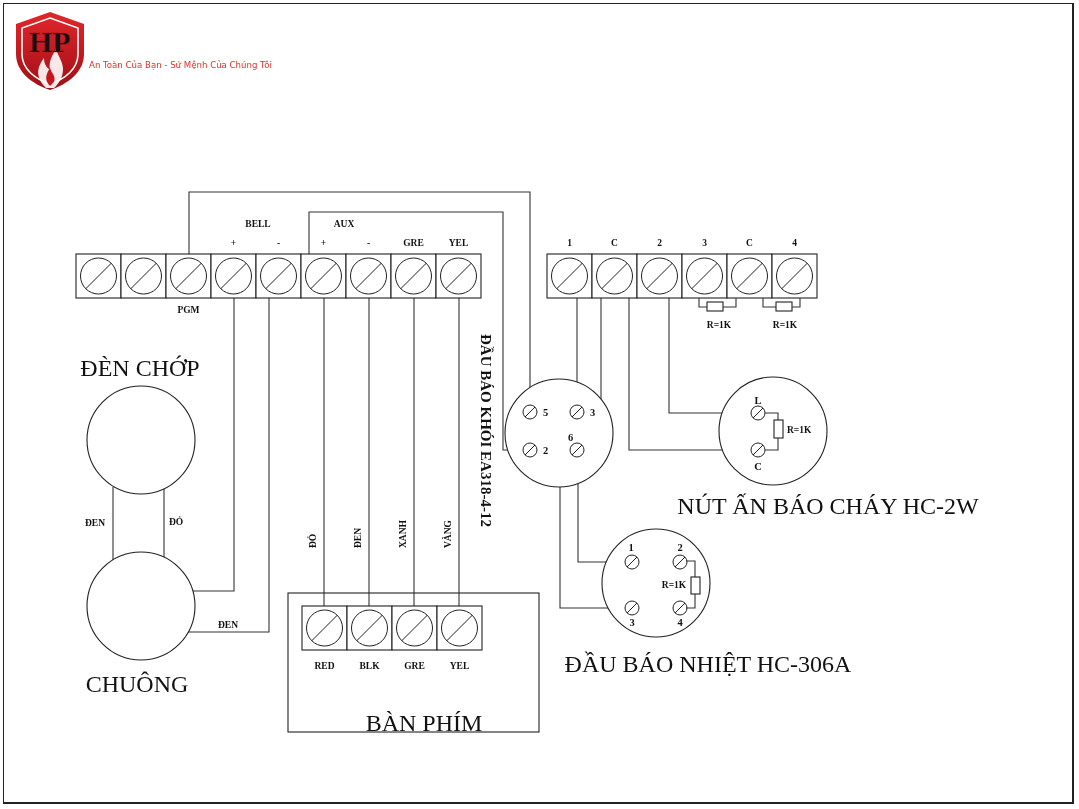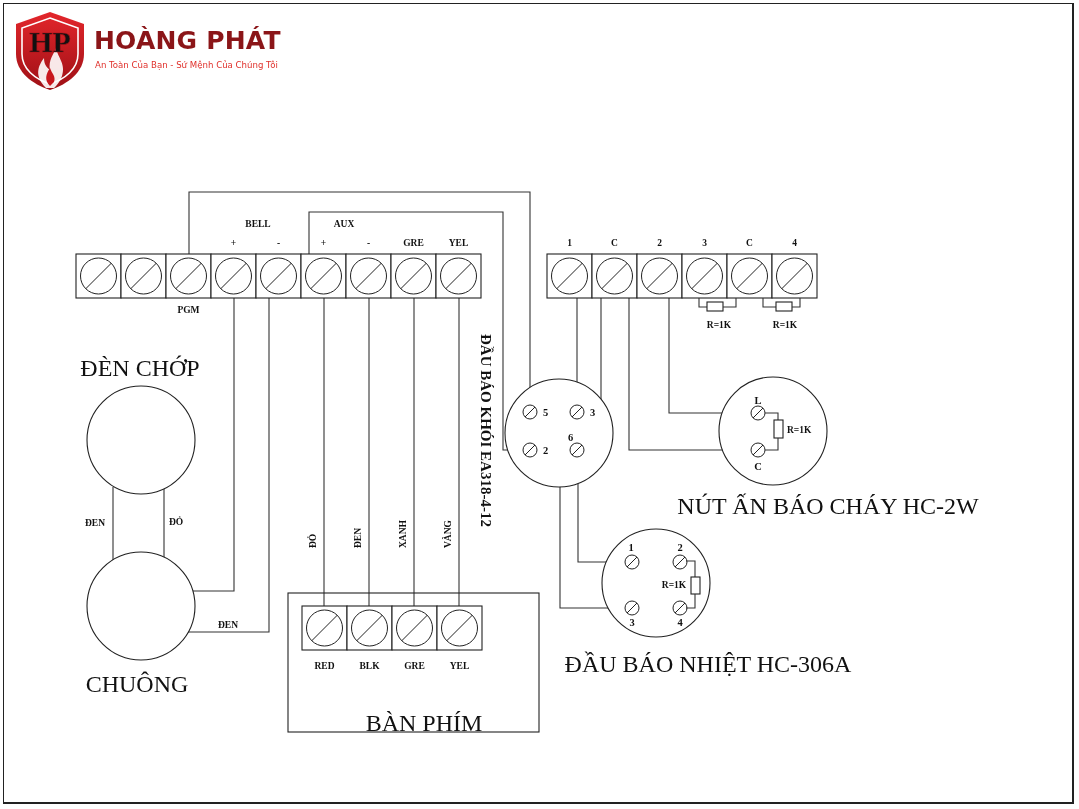--- a/index.html
+++ b/index.html
@@ -29,22 +29,21 @@
         <stop offset="0" stop-color="#e3262b"></stop>
         <stop offset="1" stop-color="#9e1016"></stop>
       </linearGradient>
     </defs>
     <path d="M40 2 L74 14 L74 44 C74 62 58 74 40 80 C22 74 6 62 6 44 L6 14 Z" fill="url(#shg)"></path>
     <path d="M40 8 L68 18 L68 44 C68 59 55 69 40 74 C25 69 12 59 12 44 L12 18 Z" fill="none" stroke="#fff" stroke-width="1.6"></path>
     <path d="M36 78 C24 66 28 56 34 48 C34 56 38 58 40 60 C38 50 44 44 46 38 C48 48 56 54 52 66 C50 72 46 76 44 78 Z" fill="#fff" opacity="0.9"></path>
     <path d="M40 76 C34 70 36 64 40 58 C42 64 46 66 44 72 Z" fill="#c8161d"></path>
     <text x="40" y="42" text-anchor="middle" font-family="DejaVu Sans, sans-serif" font-weight="bold" font-size="30" fill="#fff" stroke="#a01218" stroke-width="0.6">HP</text>
   </svg>
-  <div class="brand-name" style="left:84px;top:16px;">HOÀNG PHÁT</div>
-  <div class="brand-tag" style="left:85px;top:50px;">An Toàn Của Bạn - Sứ Mệnh Của Chúng Tôi</div>
+  <div class="brand-tag" style="left:79px;top:50px;">An Toàn Của Bạn - Sứ Mệnh Của Chúng Tôi</div>
 </div>
 
 <svg id="diagram" width="1079" height="809" viewBox="0 0 1079 809">
 
   <g>
 
     <polyline class="wire" points="189,254 189,192 530,192 530,412"></polyline>
 
     <polyline class="wire" points="309,254 309,212 503,212 503,450 519,450"></polyline>
 

